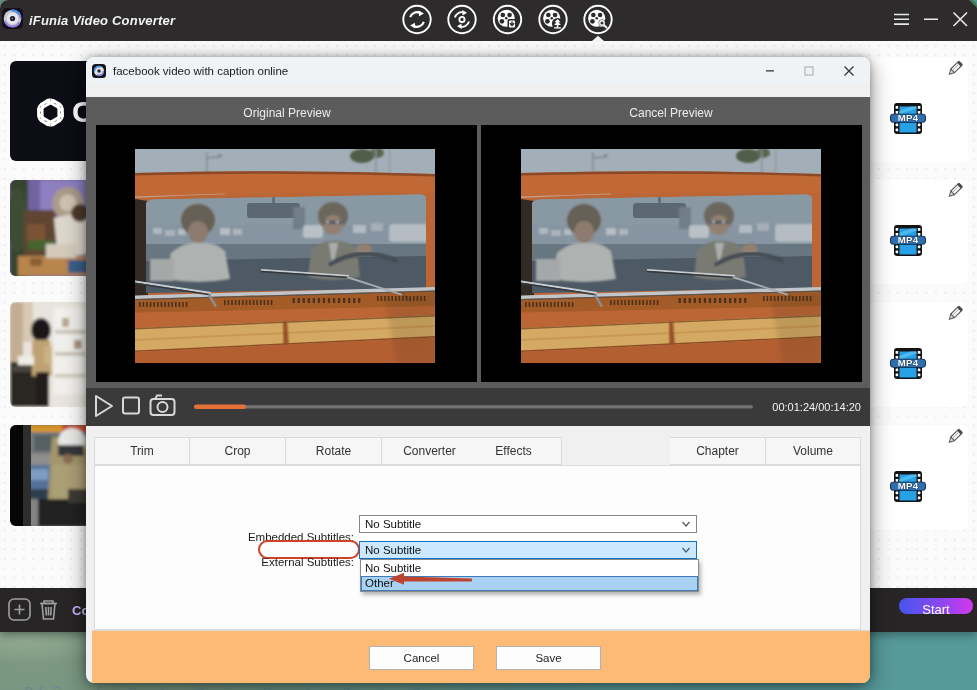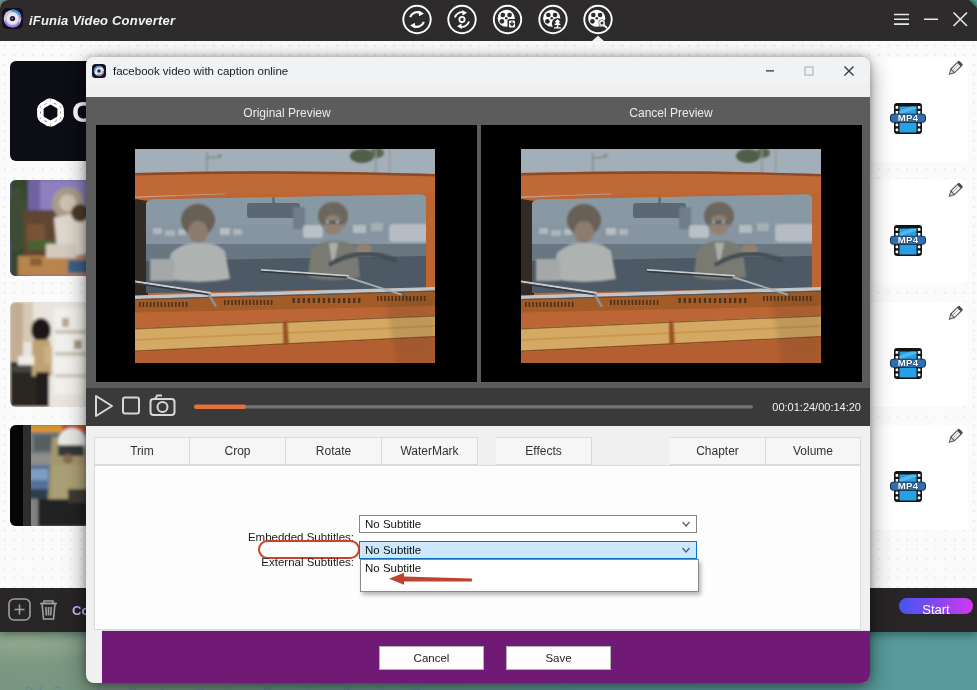--- a/index.html
+++ b/index.html
@@ -34,21 +34,21 @@
   
   #dialog { left:86px; top:57px; width:784px; height:626px; border-radius:8px; overflow:hidden;
      background:#f0f0f0; box-shadow:0 6px 22px rgba(0,0,0,.45), 0 0 7px rgba(0,0,0,.28); }
   #dlg-title { left:0; top:0; width:784px; height:28px; background:#f0f3f5; }
   #dlg-title .txt { left:27px; top:7.5px; font-size:11.5px; color:#1a1a1a; }
   #dlg-media { left:0; top:28px; width:784px; height:303px; background:#5c5c5c;margin-top:12px; }
   .prevlabel { top:9px; width:382px; text-align:center; font-size:12px; color:#ececec; }
   .vidbox { top:28px; width:381px; height:257px; background:#000; }
   #dlg-ctrl { left:0; top:331px; width:784px; height:38px; background:#3a3a3a; }
   #dlg-body { left:0; top:369px; width:784px; height:204px; background:#f0f0f0; }
-  #dlg-footer { left:16px; top:573px; width:784px; height:53px; background:#701a75; border-top:1px solid #dcdcdc; }
+  #dlg-footer { left:6px; top:573px; width:784px; height:53px; background:#fdba74; border-top:1px solid #dcdcdc; }
 
   
   .tab { top:380px; height:28px; background:#f6f6f6; border:1px solid #dadada; border-left:none;
          font-size:12px; color:#333; text-align:center; line-height:27px; }
   .tab.first { border-left:1px solid #dadada; }
   .tab.active { top:378px; height:31px; background:#fff; border-bottom:none; line-height:29px; }
   #content-box { left:8px; top:408px; width:767px; height:165px; background:#fdfdfd; border:1px solid #dcdcdc; border-top:1px solid #dcdcdc; }
 
   
   .lbl { font-size:11.5px; color:#1b1b1b;margin-top:13px; }
@@ -373,42 +373,43 @@
     </div>
     <div id="dlg-body" class="abs"></div>
     <div id="dlg-footer" class="abs">
       <div class="btn abs" style="left:277px;top:15px;width:105px;height:24px;line-height:23px">Cancel</div>
       <div class="btn abs" style="left:404px;top:15px;width:105px;height:24px;line-height:23px">Save</div>
     </div>
 
     <div class="tab first abs" style="left:8px;width:96px">Trim</div>
     <div class="tab abs" style="left:104px;width:96px">Crop</div>
     <div class="tab abs" style="left:200px;width:96px">Rotate</div>
-    <div class="tab abs" style="left:296px;width:96px">WaterMark</div>
-    <div class="tab abs" style="left:410px;width:96px">Effects</div>
+    <div class="tab abs" style="left:296px;width:96px">Converter</div>
+    <div class="tab abs" style="left:380px;width:96px">Effects</div>
     <div class="tab abs" style="left:584px;width:96px">Chapter</div>
     <div class="tab abs" style="left:680px;width:95px">Volume</div>
     <div id="content-box" class="abs"></div>
 
     <div class="lbl abs" style="left:150px;top:461px;width:118px;text-align:right">Embedded Subtitles:</div>
     <div class="dd abs" style="left:273px;top:458px;width:338px;height:18px;line-height:16px;padding-left:5px">No Subtitle
       <svg class="chev" viewBox="0 0 8 8">
           <path d="M 0.5,2 L 4,6 L 7.5,2" fill="none" stroke="#5a5a5a" stroke-width="1.2"></path>
         </svg>
     </div>
     <div class="abs" style="left:172px;top:483px;width:102px;height:19px;border:2px solid #cf4224;border-radius:10px"></div>
     <div class="lbl abs" style="left:156px;top:486px;width:112px;text-align:right">External Subtitles:</div>
     <div class="dd abs" style="left:273px;top:484px;width:338px;height:18px;line-height:16px;padding-left:5px;background:#cce8ff;border-color:#0d72c8">No Subtitle
       <svg class="chev" viewBox="0 0 8 8">
           <path d="M 0.5,2 L 4,6 L 7.5,2" fill="none" stroke="#41607a" stroke-width="1.2"></path>
         </svg>
     </div>
 
     <div class="abs" style="left:274px;top:502px;width:339px;height:33px;background:#fff;border:1px solid #8a8a8a;box-shadow:2px 3px 4px rgba(0,0,0,.28)">
       <div class="abs" style="left:0;top:0;width:337px;height:16px;font-size:11.5px;color:#111;padding-left:4px;line-height:16px">No Subtitle</div>
+      <div class="abs" style="left:0;top:16px;width:337px;height:15px;background:#a9d2f2;border:1px solid #3f7bb8;font-size:11.5px;color:#111;padding-left:3px;line-height:13px">Other</div>
     </div>
     <svg class="abs" style="left:295px;top:512px" width="100" height="20" viewBox="0 0 100 20">
       <path d="M 8,9.8 L 23,3.8 L 23,7.6 L 91,9.4 L 90.8,12.6 L 23,12.6 L 23,15.8 Z" fill="#bf4430"></path>
     </svg>
   </div>
 
   <svg width="0" height="0" style="position:absolute">
     <defs>
       <filter id="soft">
           <feGaussianBlur stdDeviation="1.2"></feGaussianBlur>

